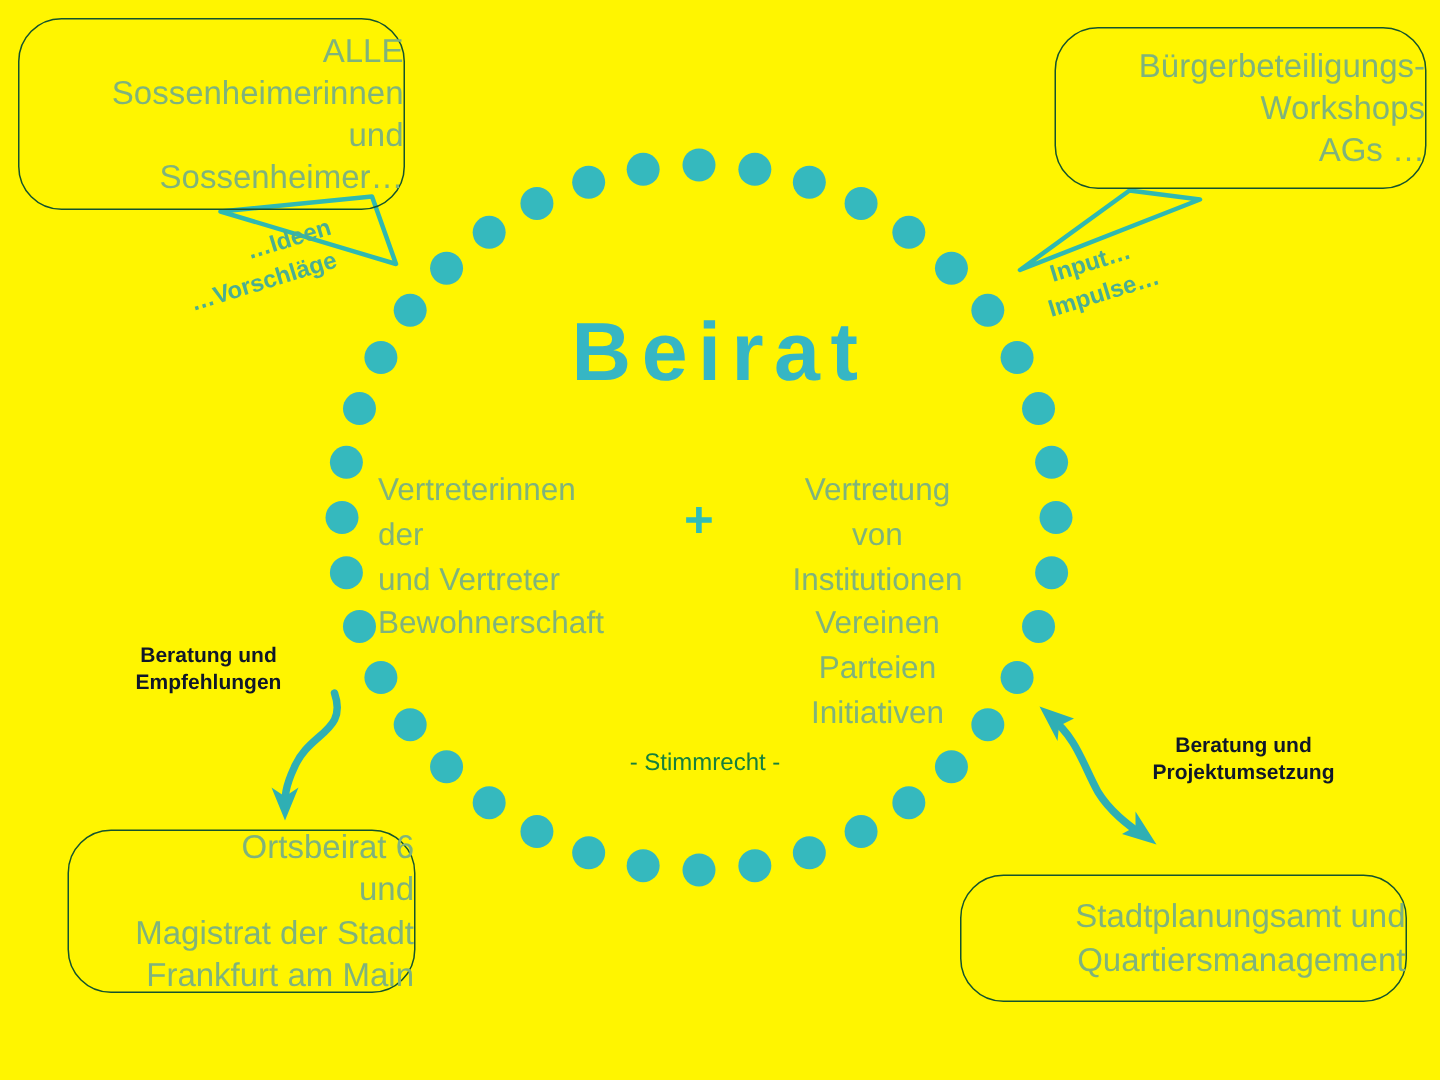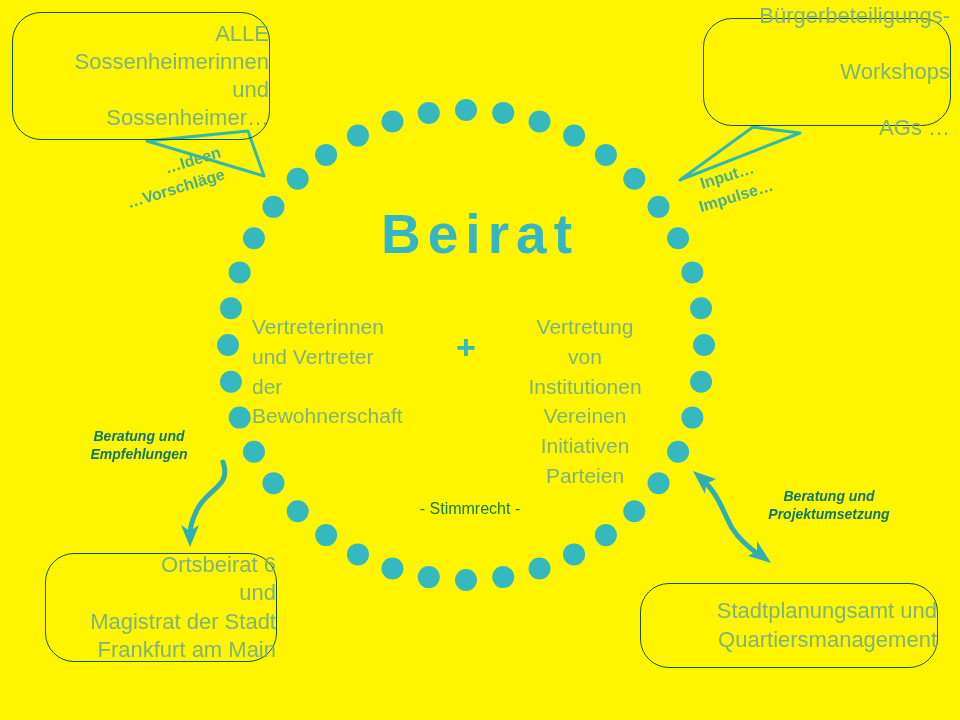--- a/index.html
+++ b/index.html
@@ -37,21 +37,20 @@
   }
   .box .line{display:block;white-space:nowrap;}
 
   #box-alle{
     left:12px;top:12px;width:258px;height:128px;
     font-size:22px;
   }
   #box-buerger{
     left:703px;top:18px;width:248px;height:108px;
     font-size:22px;
-    gap:28px;
   }
   #box-ortsbeirat{
     left:45px;top:553px;width:232px;height:109px;
     font-size:22px;
   }
   #box-stadtplanung{
     left:640px;top:583px;width:298px;height:85px;
     font-size:22px;
   }
 
@@ -121,25 +120,24 @@
     text-align:left;
   }
   #label-input .l1{display:block;margin-left:8px;}
   #label-input .l2{display:block;margin-left:0px;}
 
   
   .arrow-label{
     position:absolute;
     font-size:14px;
     font-weight:bold;
-    color:#0f766e;
+    color:#0f172a;
     line-height:1.3;
     text-align:center;
     white-space:nowrap;
-    font-style:italic;
   }
   #label-beratung-empfehlungen{ left:74px;top:427px;width:130px; }
   #label-beratung-projekt{ left:744px;top:487px;width:170px; }
 </style>
 </head>
 <body>
 
 <div id="stage">
 
   <svg class="svg-layer" id="vector-layer" viewBox="0 0 960 720">
@@ -226,34 +224,34 @@
 
   <div class="box" id="box-stadtplanung">
     <span class="line">Stadtplanungsamt und</span>
     <span class="line">Quartiersmanagement</span>
   </div>
 
   <div id="beirat-title">Beirat</div>
 
   <div id="col-left">
     <div>Vertreterinnen</div>
+    <div>der</div>
     <div>und Vertreter</div>
-    <div>der</div>
     <div>Bewohnerschaft</div>
   </div>
 
   <div id="plus-sign">+</div>
 
   <div id="col-right">
     <div>Vertretung</div>
     <div>von</div>
     <div>Institutionen</div>
     <div>Vereinen</div>
+    <div>Parteien</div>
     <div>Initiativen</div>
-    <div>Parteien</div>
   </div>
 
   <div id="stimmrecht">- Stimmrecht -</div>
 
   <div class="tail-label" id="label-ideen">
     <span class="l1">…Ideen</span>
     <span class="l2">…Vorschläge</span>
   </div>
   <div class="tail-label" id="label-input">
     <span class="l1">Input…</span>

